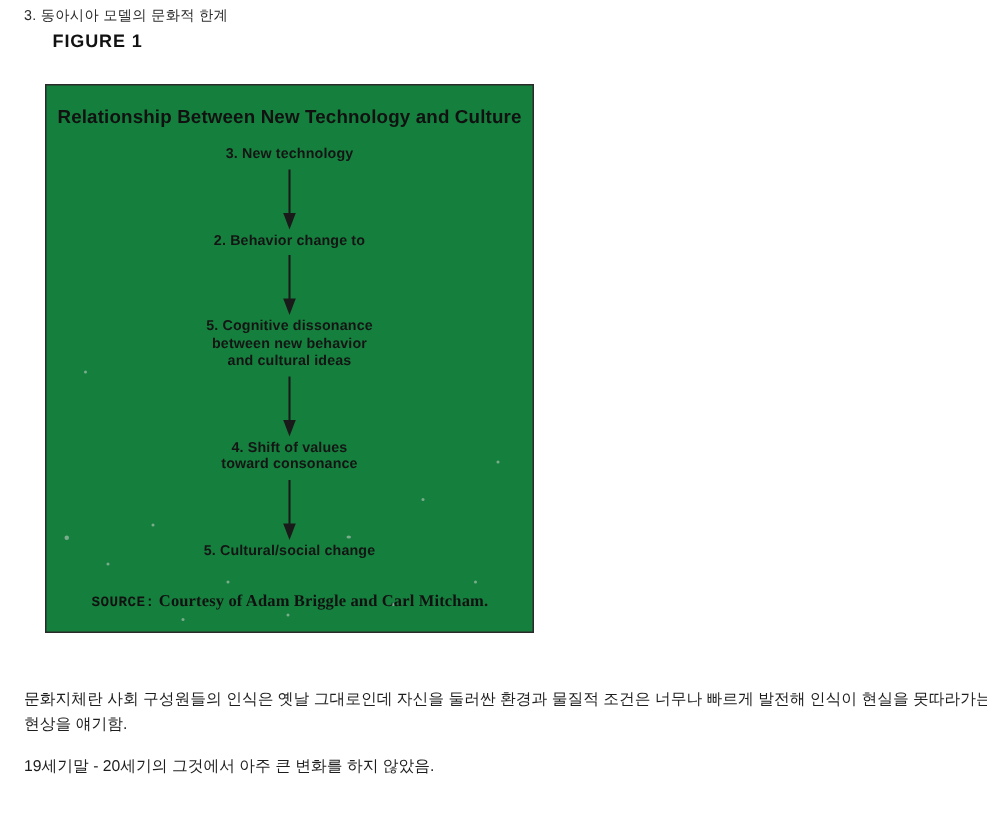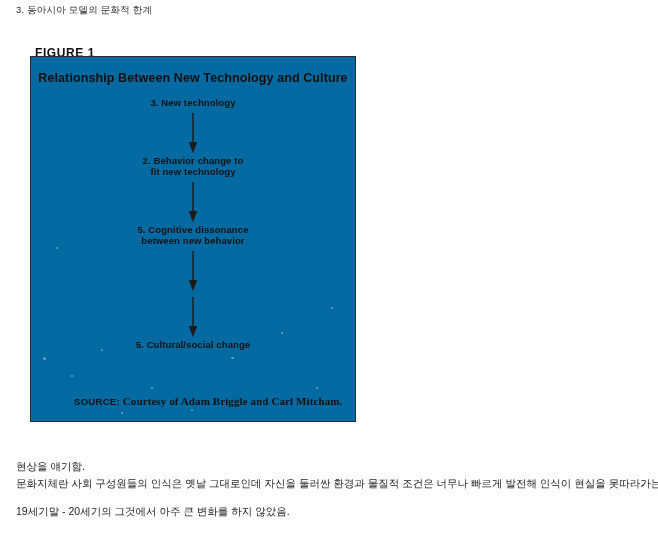--- a/index.html
+++ b/index.html
@@ -28,36 +28,36 @@
     top: 4px;
     left: 16px;
     font-size: 9.5px;
     color: #2b2b2b;
     letter-spacing: 0.2px;
     white-space: nowrap;
   }
 
   .figure-label {
     position: absolute;
-    top: 46px;
+    top: 20px;
     left: 35px;
     font-size: 12px;
     font-weight: bold;
     letter-spacing: 0.6px;
     color: #111;
   }
 
   .figure-box {
     position: absolute;
     top: 56px;
     left: 30px;
     width: 326px;
     height: 366px;
     border: 1.5px solid #2a2a2a;
-    background: #0369a1;
+    background: #15803d;
     box-sizing: border-box;
     overflow: hidden;
   }
 
   
   .speckle {
     position: absolute;
     border-radius: 50%;
     background: #cfcfcf;
     opacity: 0.55;
@@ -106,25 +106,24 @@
     position: absolute;
     left: 30px;
     bottom: 14px;
     font-family: "Liberation Serif", serif;
     font-size: 11px;
     color: #111;
     letter-spacing: 0.1px;
   }
   .source b { font-weight: bold; margin-top: 48px; }
   .source .caps {
-    font-family: Liberation Sans, sans-serif;
+    font-family: Liberation Mono, monospace;
     font-size: 9.5px;
     font-weight: bold;
     letter-spacing: 0.3px;
-    margin-left: 13px;
   }
 
   .body-text {
     position: absolute;
     left: 16px;
     width: 620px;
     font-size: 10.5px;
     color: #1d1d1d;
     line-height: 17px;
   }
@@ -166,42 +165,46 @@
 
       <div class="arrow">
         <svg width="12" height="46" viewBox="0 0 12 46">
           <line x1="6" y1="4" x2="6" y2="36" stroke="#1a1a1a" stroke-width="1.4"></line>
           <polygon points="6,44 1.8,33 10.2,33" fill="#1a1a1a"></polygon>
         </svg>
       </div>
 
       <div class="step">
         <span class="line">2.  Behavior change to</span>
-        <span class="line">fit new technology</span>
       </div>
 
       <div class="arrow">
         <svg width="12" height="46" viewBox="0 0 12 46">
           <line x1="6" y1="4" x2="6" y2="36" stroke="#1a1a1a" stroke-width="1.4"></line>
           <polygon points="6,44 1.8,33 10.2,33" fill="#1a1a1a"></polygon>
         </svg>
       </div>
 
       <div class="step">
         <span class="line">5.  Cognitive dissonance</span>
         <span class="line">between new behavior</span>
-      </div>
-
-      <div class="arrow">
-        <svg width="12" height="46" viewBox="0 0 12 46">
-          <line x1="6" y1="4" x2="6" y2="36" stroke="#1a1a1a" stroke-width="1.4"></line>
-          <polygon points="6,44 1.8,33 10.2,33" fill="#1a1a1a"></polygon>
-        </svg>
-      </div>
-
+        <span class="line">and cultural ideas</span>
+      </div>
+
+      <div class="arrow">
+        <svg width="12" height="46" viewBox="0 0 12 46">
+          <line x1="6" y1="4" x2="6" y2="36" stroke="#1a1a1a" stroke-width="1.4"></line>
+          <polygon points="6,44 1.8,33 10.2,33" fill="#1a1a1a"></polygon>
+        </svg>
+      </div>
+
+      <div class="step">
+        <span class="line">4.  Shift of values</span>
+        <span class="line">toward consonance</span>
+      </div>
 
       <div class="arrow">
         <svg width="12" height="46" viewBox="0 0 12 46">
           <line x1="6" y1="4" x2="6" y2="36" stroke="#1a1a1a" stroke-width="1.4"></line>
           <polygon points="6,44 1.8,33 10.2,33" fill="#1a1a1a"></polygon>
         </svg>
       </div>
 
       <div class="step">
         <span class="line">5.  Cultural/social change</span>
@@ -210,21 +213,21 @@
     </div>
 
     <div class="source">
       <span class="caps">SOURCE:</span>
       <b>Courtesy of Adam Briggle and Carl Mitcham.</b>
     </div>
 
   </div>
 
   <div class="body-text para1">
+    <span class="line">문화지체란 사회 구성원들의 인식은 옛날 그대로인데 자신을 둘러싼 환경과 물질적 조건은 너무나 빠르게 발전해 인식이 현실을 못따라가는</span>
     <span class="line">현상을 얘기함.</span>
-    <span class="line">문화지체란 사회 구성원들의 인식은 옛날 그대로인데 자신을 둘러싼 환경과 물질적 조건은 너무나 빠르게 발전해 인식이 현실을 못따라가는</span>
   </div>
 
   <div class="body-text para2">
     <span class="line">19세기말 - 20세기의 그것에서 아주 큰 변화를 하지 않았음.</span>
   </div>
 
 </div>
 
 </body></html>

